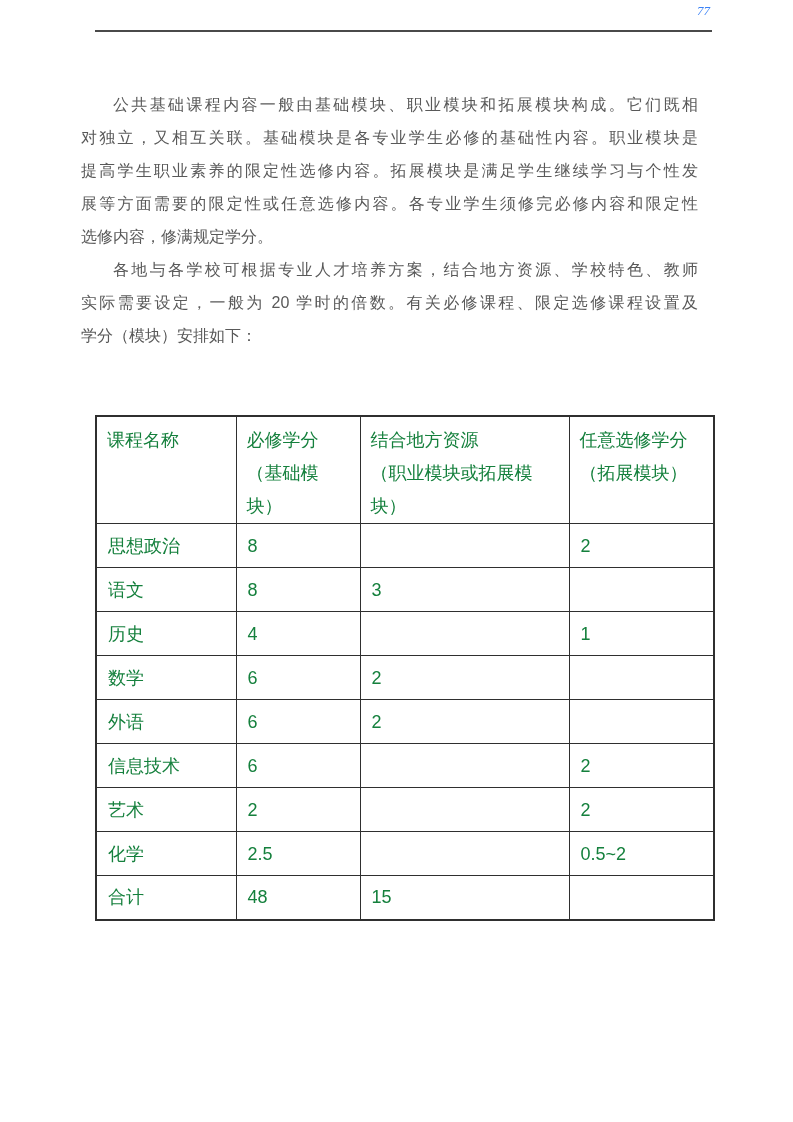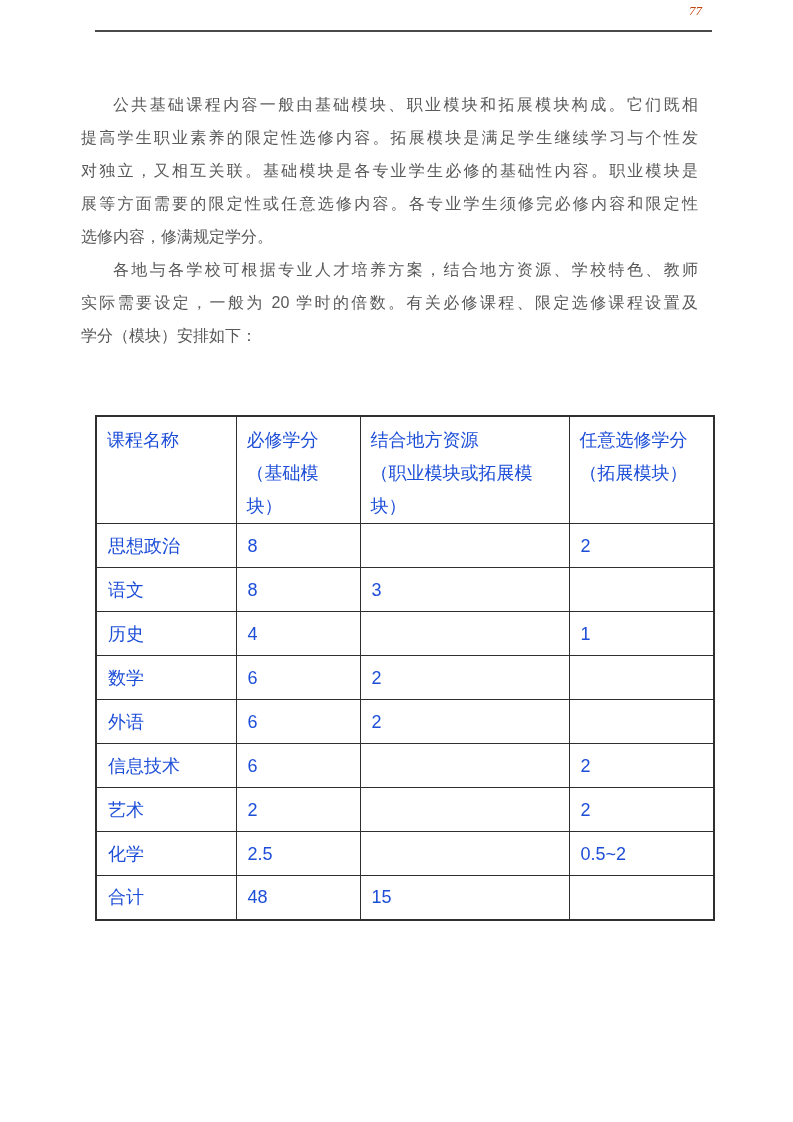--- a/index.html
+++ b/index.html
@@ -9,25 +9,25 @@
     width: 793px;
     height: 1122px;
     background: #ffffff;
     font-family: "Liberation Sans", "DejaVu Sans", sans-serif;
     color: #595959;
     overflow: hidden;
   }
   .page-number {
     position: absolute;
     top: 3px;
-    right: 91px;
+    right: 83px;
     font-family: "Liberation Serif", "DejaVu Serif", serif;
     font-style: italic;
     font-size: 13px;
-    color: #c2410c;
+    color: #3b82f6;
   }
   .header-rule {
     position: absolute;
     top: 30px;
     left: 95px;
     width: 617px;
     height: 2px;
     background: #4a4a4a;
   }
   .body-text {
@@ -48,21 +48,21 @@
   .pline.last { text-align-last: left; }
 
   table.credit-table {
     position: absolute;
     left: 95px;
     top: 415px;
     width: 618px;
     border-collapse: collapse;
     table-layout: fixed;
     font-size: 18px;
-    color: #1d4ed8;
+    color: #15803d;
   }
   table.credit-table { border: 2px solid #2f2f2f; }
   table.credit-table th,
   table.credit-table td { border: 1px solid #2f2f2f; }
   table.credit-table thead tr { height: 103px; }
   table.credit-table th {
     vertical-align: top;
     text-align: left;
     font-weight: normal;
     padding: 7px 8px 0 10px;
@@ -80,22 +80,22 @@
 
 <div class="page">
 
   <div class="page-number">77</div>
 
   <div class="header-rule"></div>
 
   <div class="body-text">
       <div class="para">
         <div class="pline first">公共基础课程内容一般由基础模块、职业模块和拓展模块构成。它们既相</div>
+        <div class="pline">对独立，又相互关联。基础模块是各专业学生必修的基础性内容。职业模块是</div>
         <div class="pline">提高学生职业素养的限定性选修内容。拓展模块是满足学生继续学习与个性发</div>
-        <div class="pline">对独立，又相互关联。基础模块是各专业学生必修的基础性内容。职业模块是</div>
         <div class="pline">展等方面需要的限定性或任意选修内容。各专业学生须修完必修内容和限定性</div>
         <div class="pline last">选修内容，修满规定学分。</div>
       </div>
       <div class="para">
         <div class="pline first">各地与各学校可根据专业人才培养方案，结合地方资源、学校特色、教师</div>
         <div class="pline">实际需要设定，一般为 20 学时的倍数。有关必修课程、限定选修课程设置及</div>
         <div class="pline last">学分（模块）安排如下：</div>
       </div>
     </div>
 

